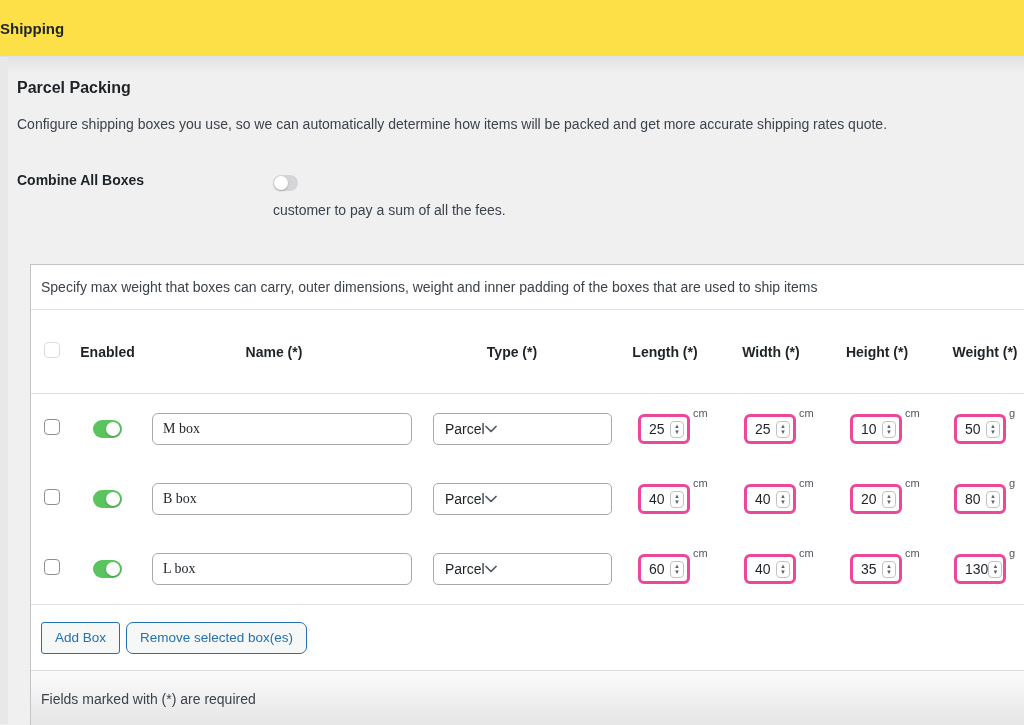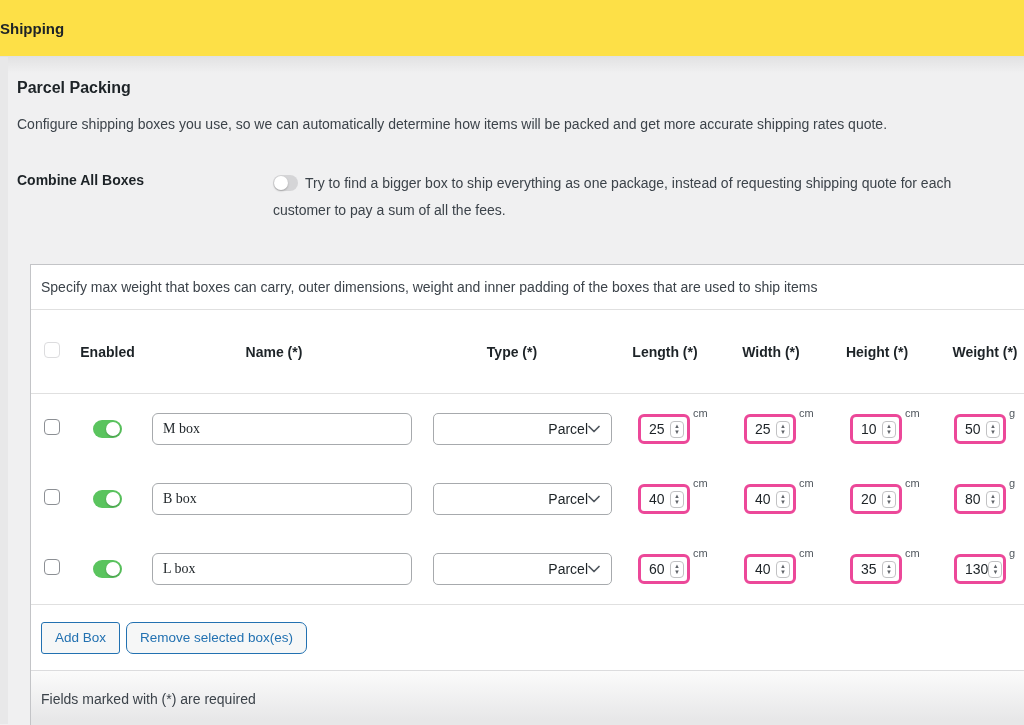--- a/index.html
+++ b/index.html
@@ -88,21 +88,21 @@
   .cell-toggle { justify-self:center; }
 
   .text-input {
     width:260px; height:32px; margin-left:16px;
     border:1px solid #a7aaad; border-radius:6px; background:#fff;
     font-family:Liberation Serif, serif; font-size:14px; color:#1d2327; padding:0 10px;
   }
   .select {
     width:179px; height:32px; margin-left:21px;
     border:1px solid #a7aaad; border-radius:5px; background:#fff;
-    display:flex; align-items:center; justify-content:flex-end;
+    display:flex; align-items:center; justify-content:flex-start;
     padding:10px 11px; font-size:14px; color:#1d2327; cursor:pointer;
   }
   .chevron-down { display:flex; }
 
   .num-cell { display:flex; align-items:center; margin-left:26px; }
   .num-cell.weight { margin-left:24px; }
   .numbox {
     width:52px; height:30px; border:3px solid #ec4899; border-radius:6px;
     background:#fff; display:flex; align-items:center;
     justify-content:space-between; padding:0 3px 0 8px; overflow:hidden;
@@ -148,21 +148,21 @@
   <div class="page-top-shadow"></div>
   <div class="left-strip"></div>
 
   <h2 class="section-title">Parcel Packing</h2>
   <p class="section-desc">Configure shipping boxes you use, so we can automatically determine how items will be packed and get more accurate shipping rates quote.</p>
 
   <div class="combine-row">
     <div class="combine-label">Combine All Boxes</div>
     <div class="combine-desc">
       <div class="combine-line1">
-        <span class="toggle off"><span class="knob"></span></span><span>Try to find a bigger box to ship everything as one package, instead of requesting shipping quote for each</span>
+        <span class="toggle off"><span class="knob"></span></span>
       </div>
       <div class="combine-line2">customer to pay a sum of all the fees.</div>
     </div>
   </div>
 
   <div class="card">
 
     <div class="card-caption">Specify max weight that boxes can carry, outer dimensions, weight and inner padding of the boxes that are used to ship items</div>
 
     <div class="grid-row thead">

